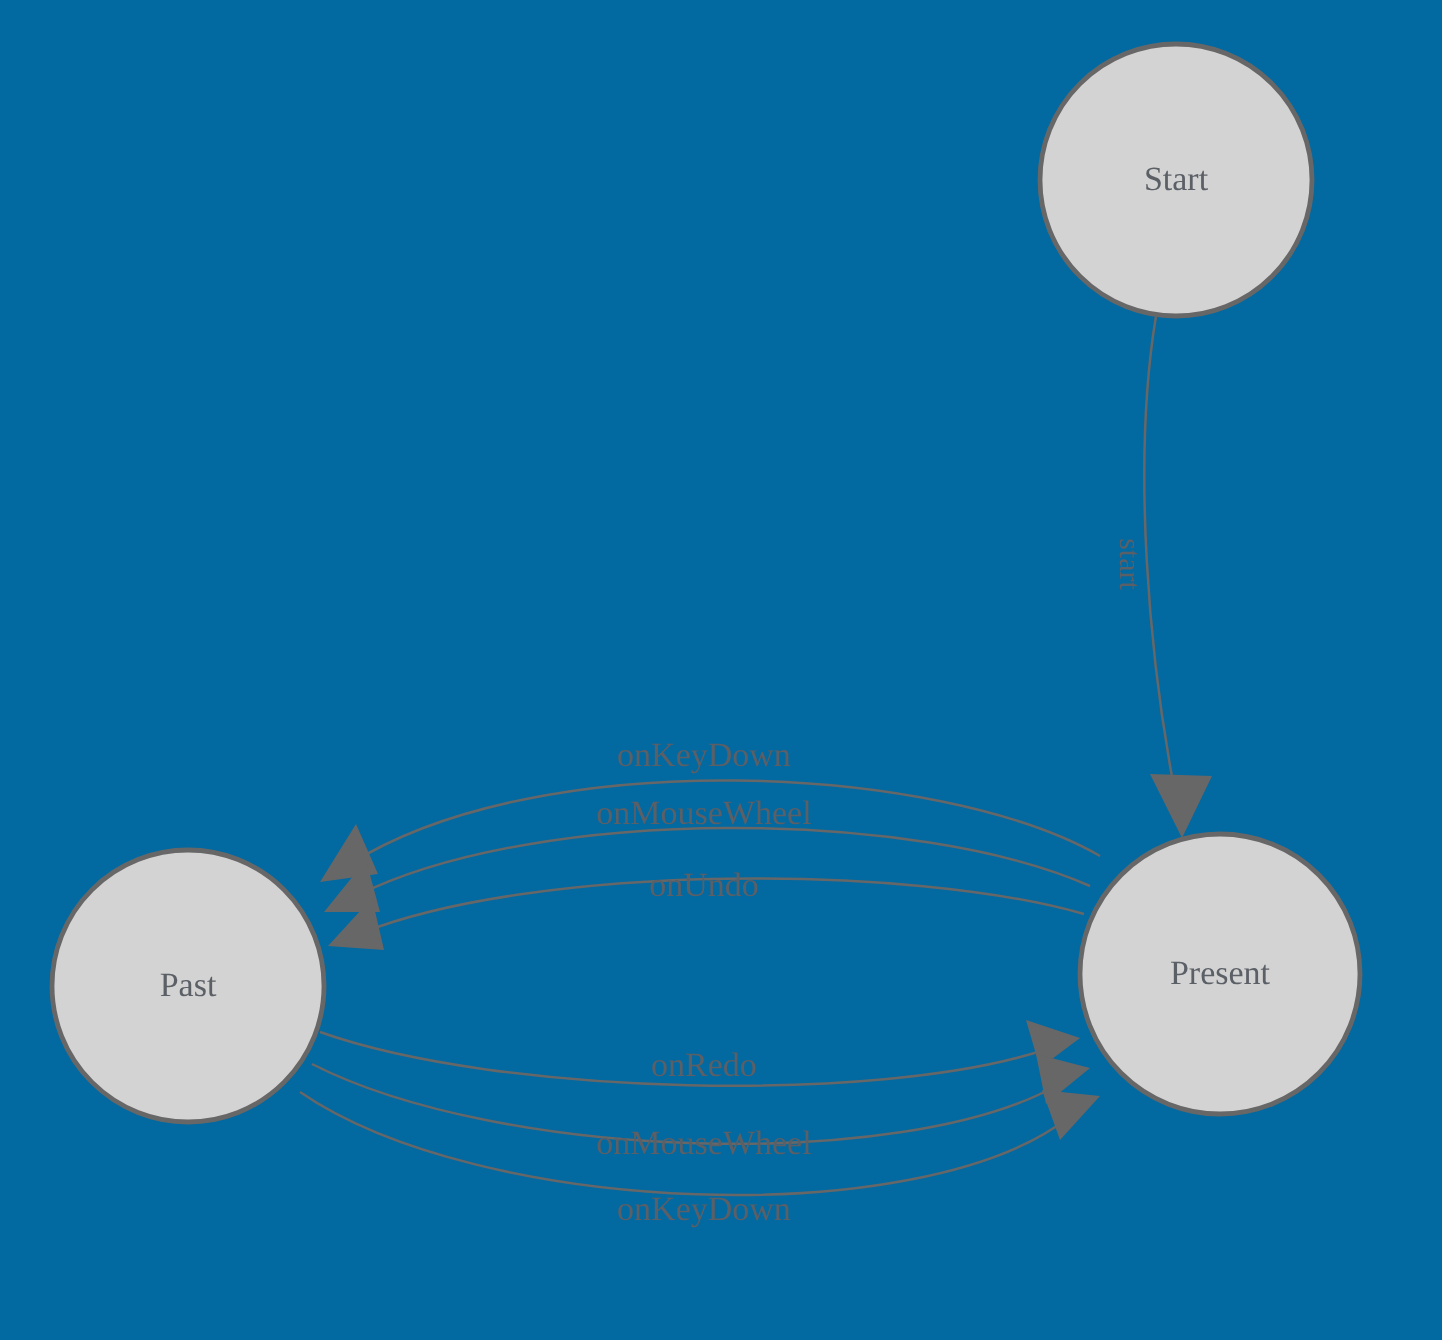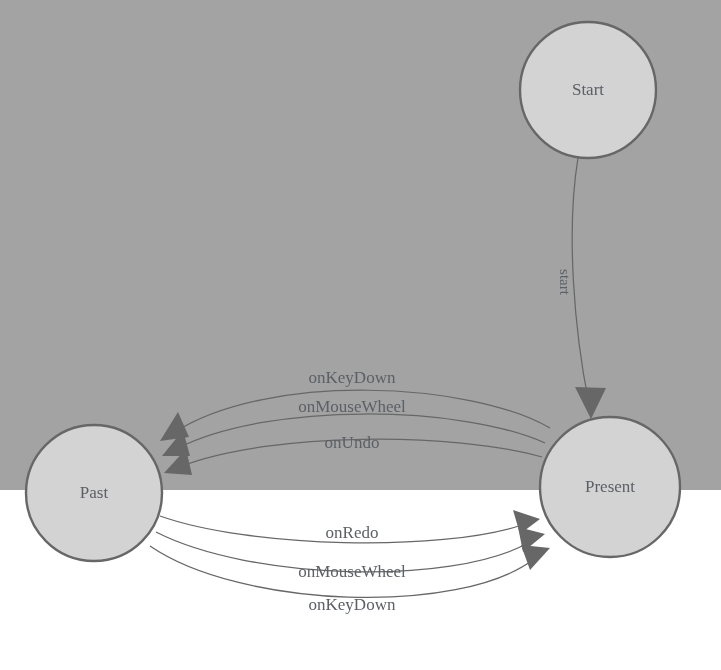--- a/index.html
+++ b/index.html
@@ -10,22 +10,22 @@
   }
   body {
     width: 721px;
     height: 670px;
     overflow: hidden;
     font-family: "Liberation Serif", "DejaVu Serif", serif;
   }
   #diagram-root {
     position: relative;
     width: 721px;
-    height: 490px;
-    background: #a3a3a3;
+    height: 670px;
+    background: #0369a1;
     text-align: right;
   }
   svg#graph {
     display: block;
     width: 721px;
     height: 670px;
   }
   .node-shape {
     fill: #d3d3d3;
     stroke: #676767;

